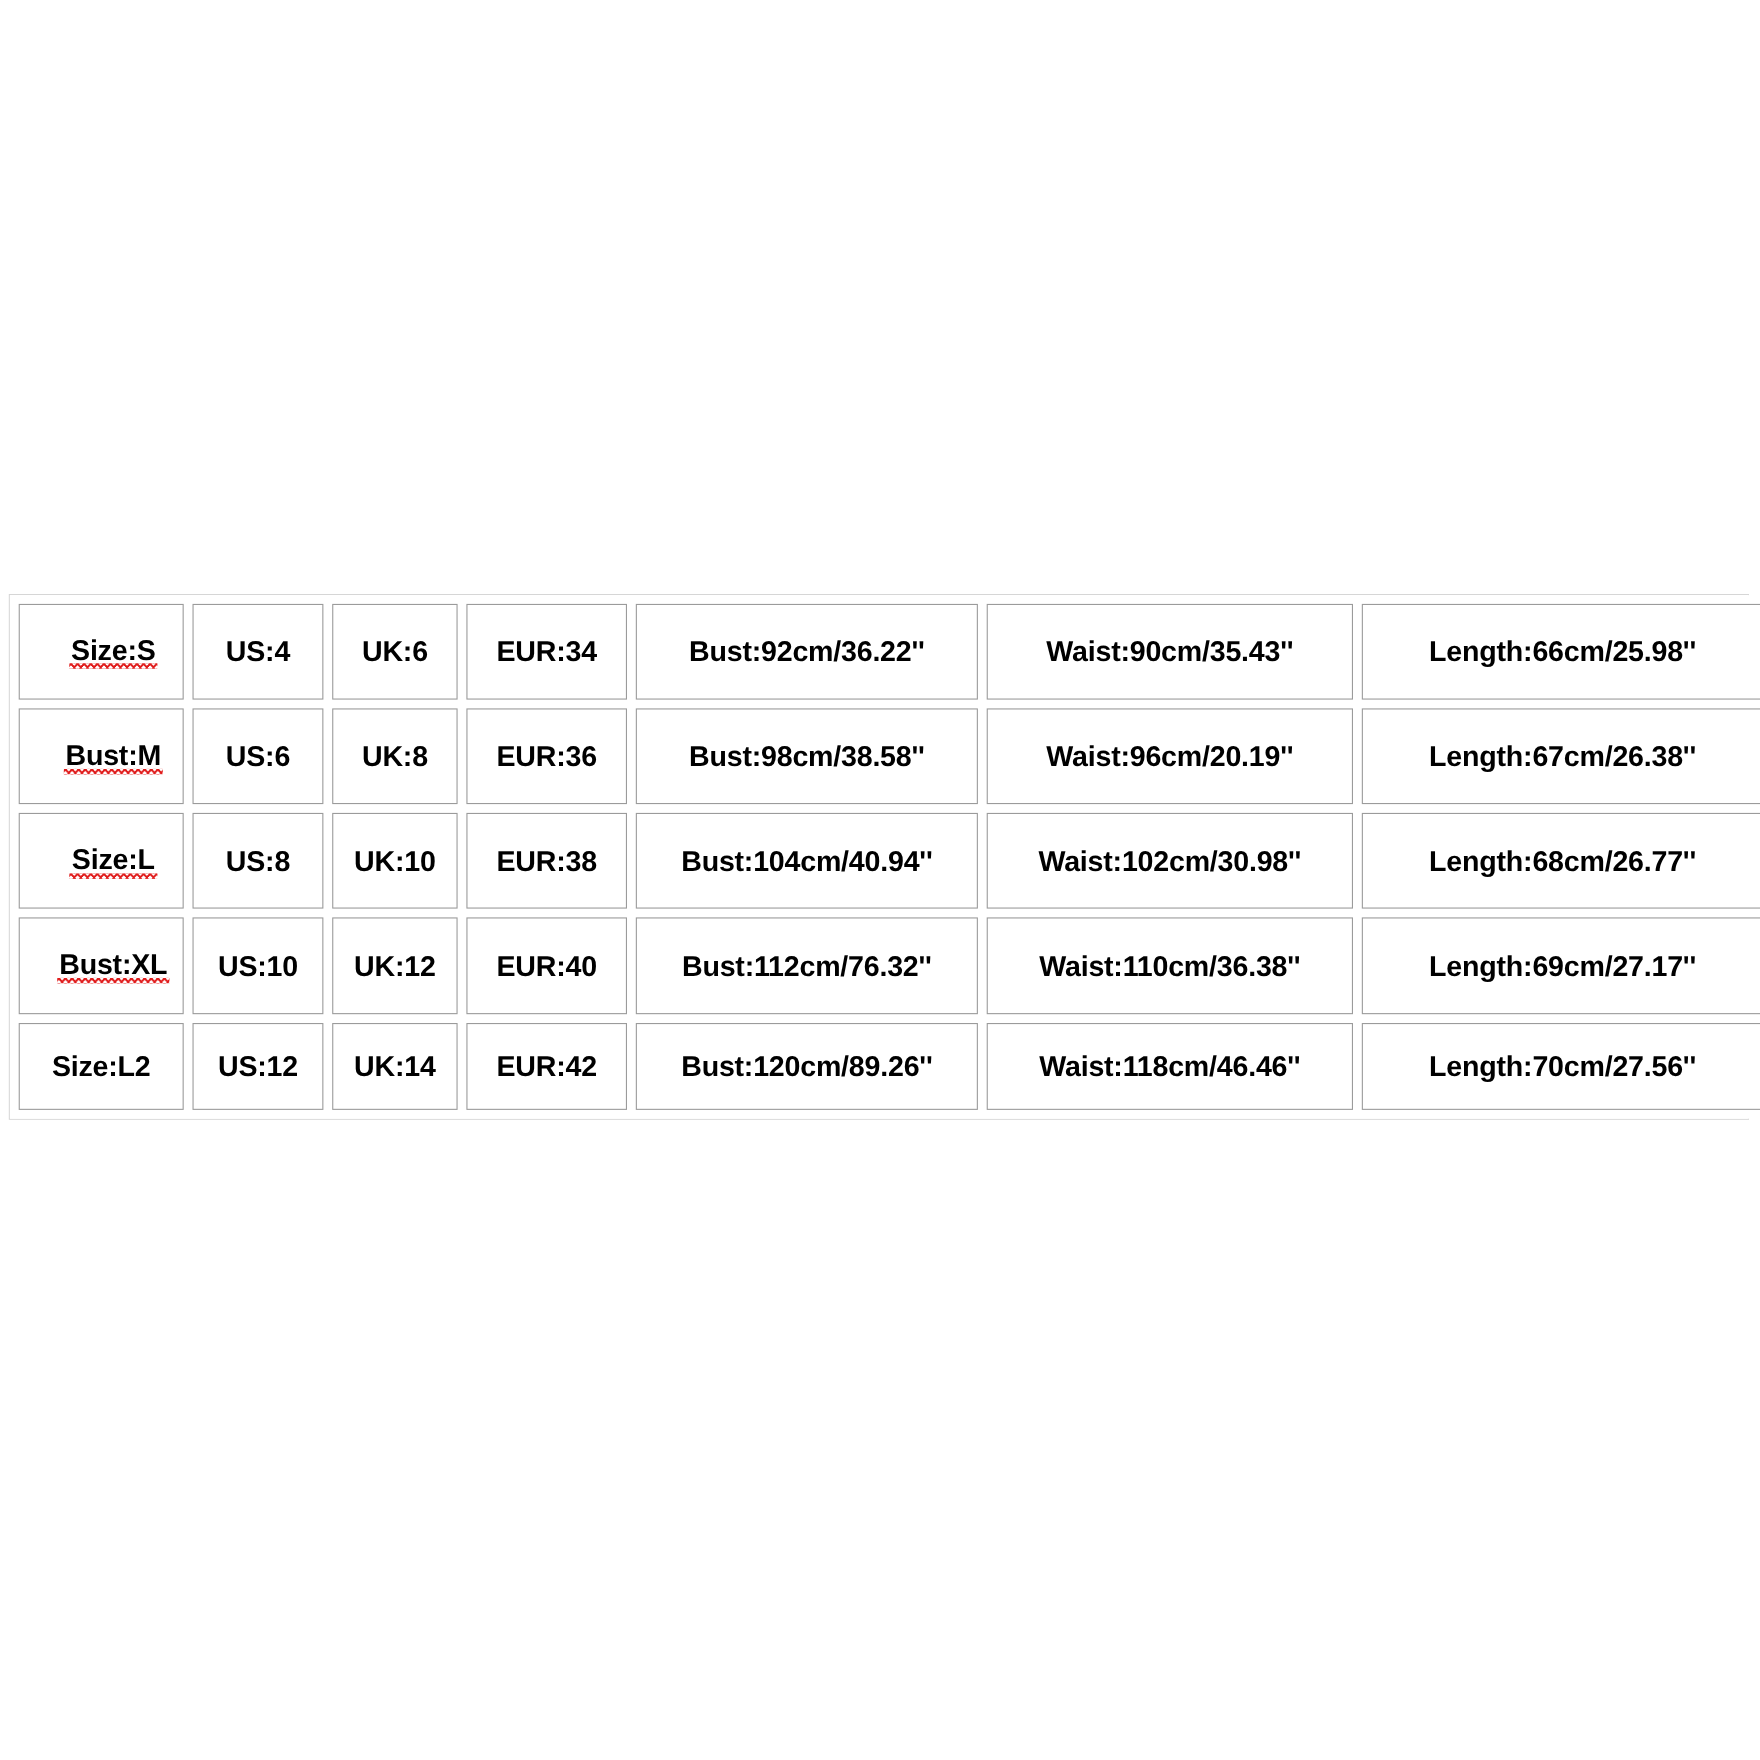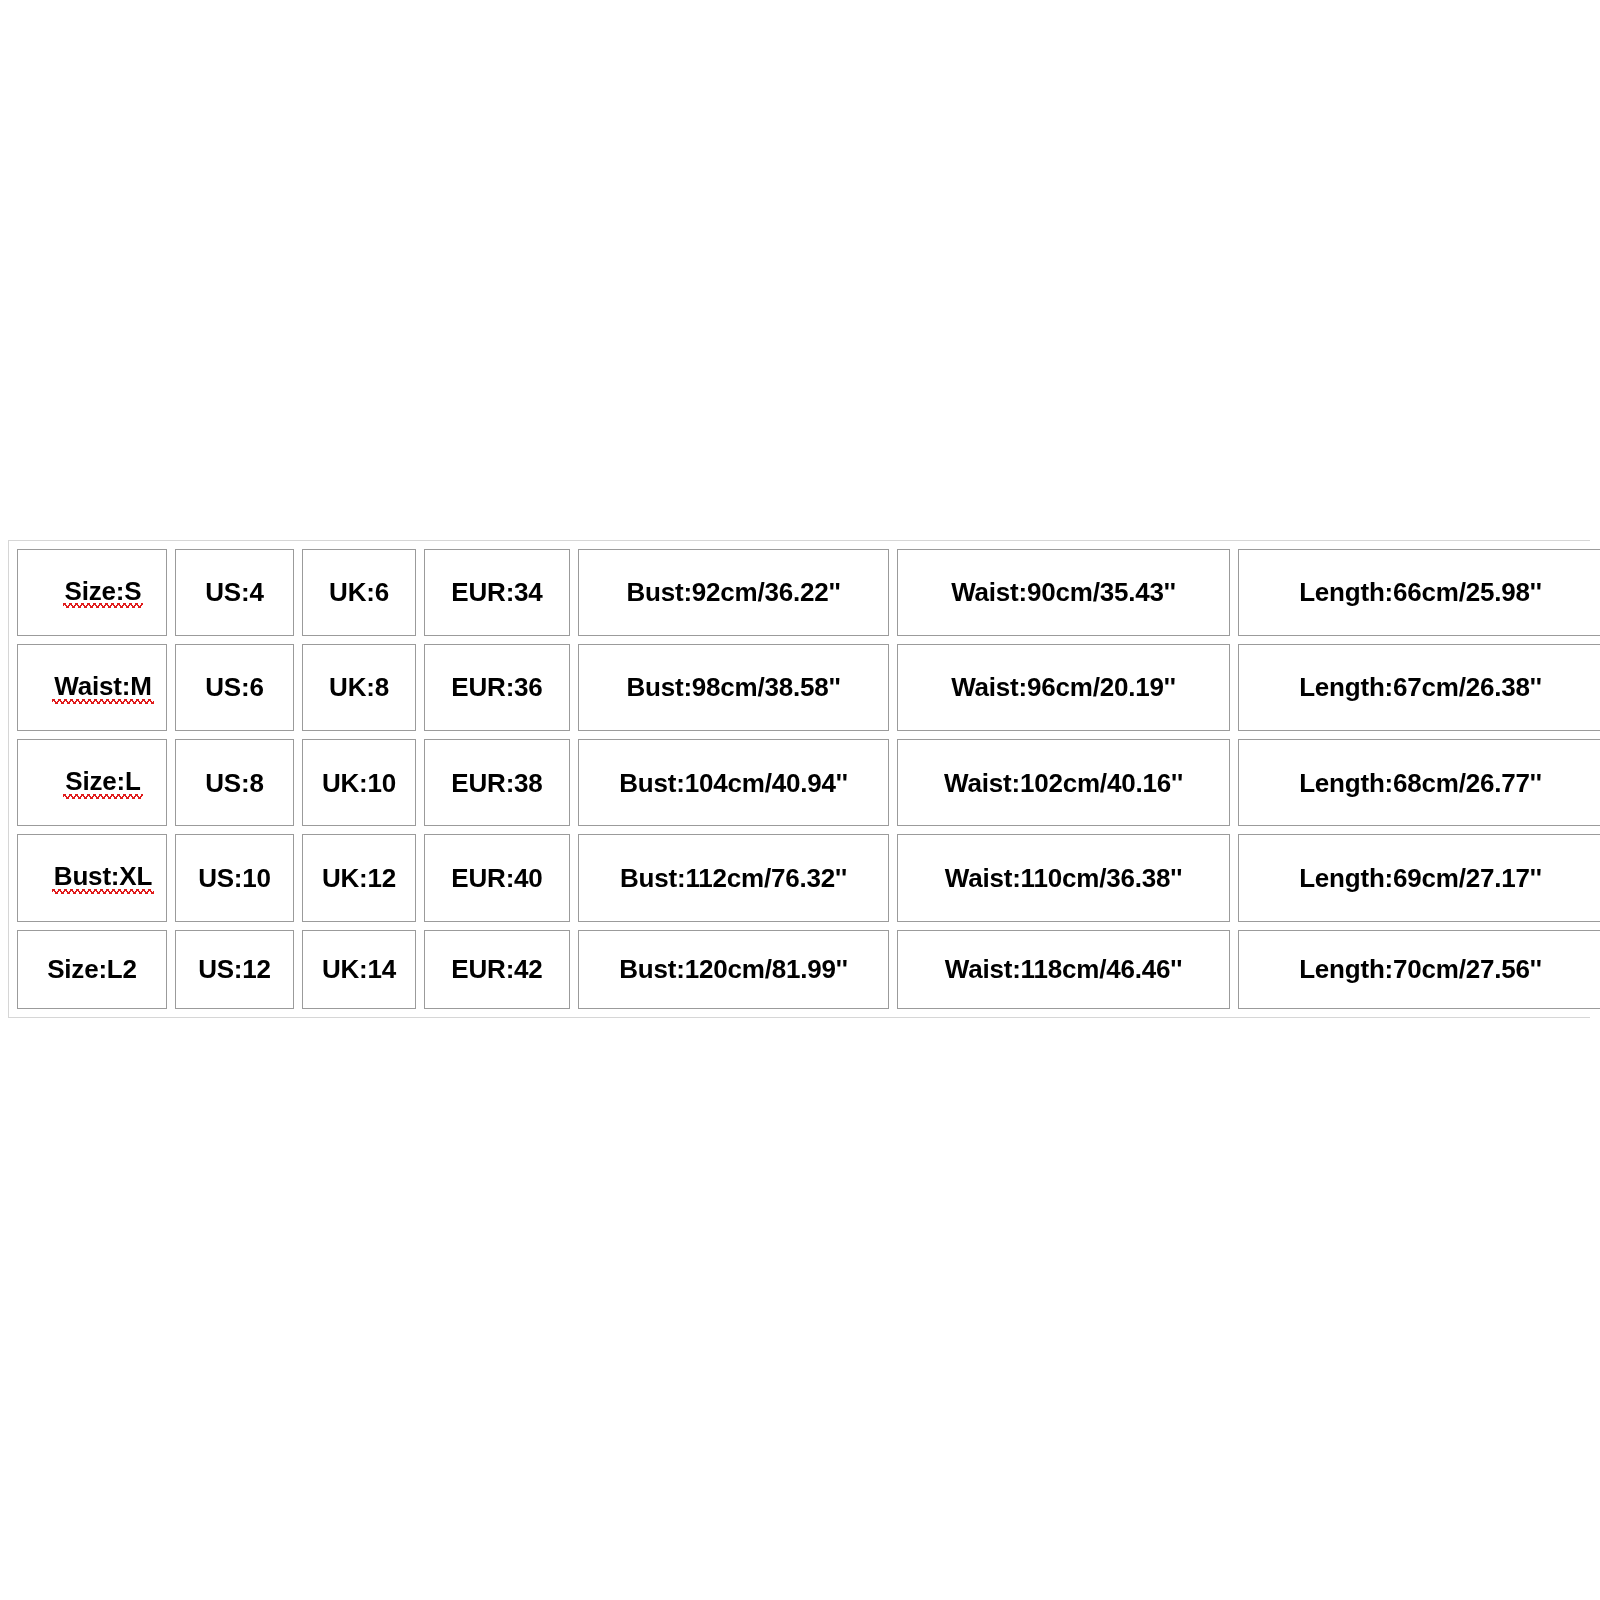--- a/index.html
+++ b/index.html
@@ -99,50 +99,50 @@
         <tr>
           <td><span class="misspelled">Size:S</span></td>
           <td>US:4</td>
           <td>UK:6</td>
           <td>EUR:34</td>
           <td>Bust:92cm/36.22''</td>
           <td>Waist:90cm/35.43''</td>
           <td>Length:66cm/25.98''</td>
         </tr>
         <tr>
-          <td><span class="misspelled">Waist:M</span></td>
+          <td><span class="misspelled">Bust:M</span></td>
           <td>US:6</td>
           <td>UK:8</td>
           <td>EUR:36</td>
           <td>Bust:98cm/38.58''</td>
           <td>Waist:96cm/20.19''</td>
           <td>Length:67cm/26.38''</td>
         </tr>
         <tr>
           <td><span class="misspelled">Size:L</span></td>
           <td>US:8</td>
           <td>UK:10</td>
           <td>EUR:38</td>
           <td>Bust:104cm/40.94''</td>
-          <td>Waist:102cm/40.16''</td>
+          <td>Waist:102cm/30.98''</td>
           <td>Length:68cm/26.77''</td>
         </tr>
         <tr>
           <td><span class="misspelled">Bust:XL</span></td>
           <td>US:10</td>
           <td>UK:12</td>
           <td>EUR:40</td>
           <td>Bust:112cm/76.32''</td>
           <td>Waist:110cm/36.38''</td>
           <td>Length:69cm/27.17''</td>
         </tr>
         <tr>
           <td>Size:L2</td>
           <td>US:12</td>
           <td>UK:14</td>
           <td>EUR:42</td>
-          <td>Bust:120cm/81.99''</td>
+          <td>Bust:120cm/89.26''</td>
           <td>Waist:118cm/46.46''</td>
           <td>Length:70cm/27.56''</td>
         </tr>
       </tbody>
   </table>
 </div>
 
 </body></html>

